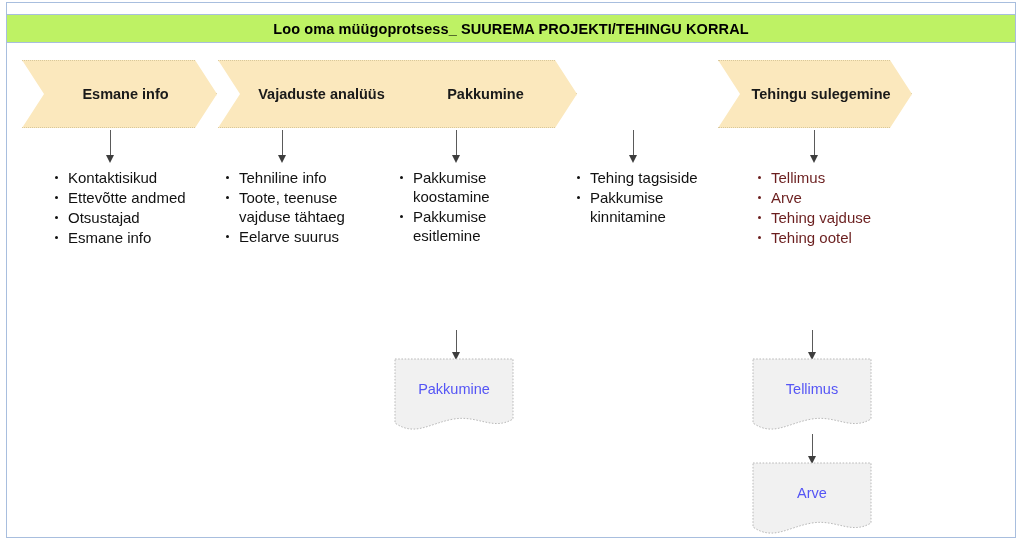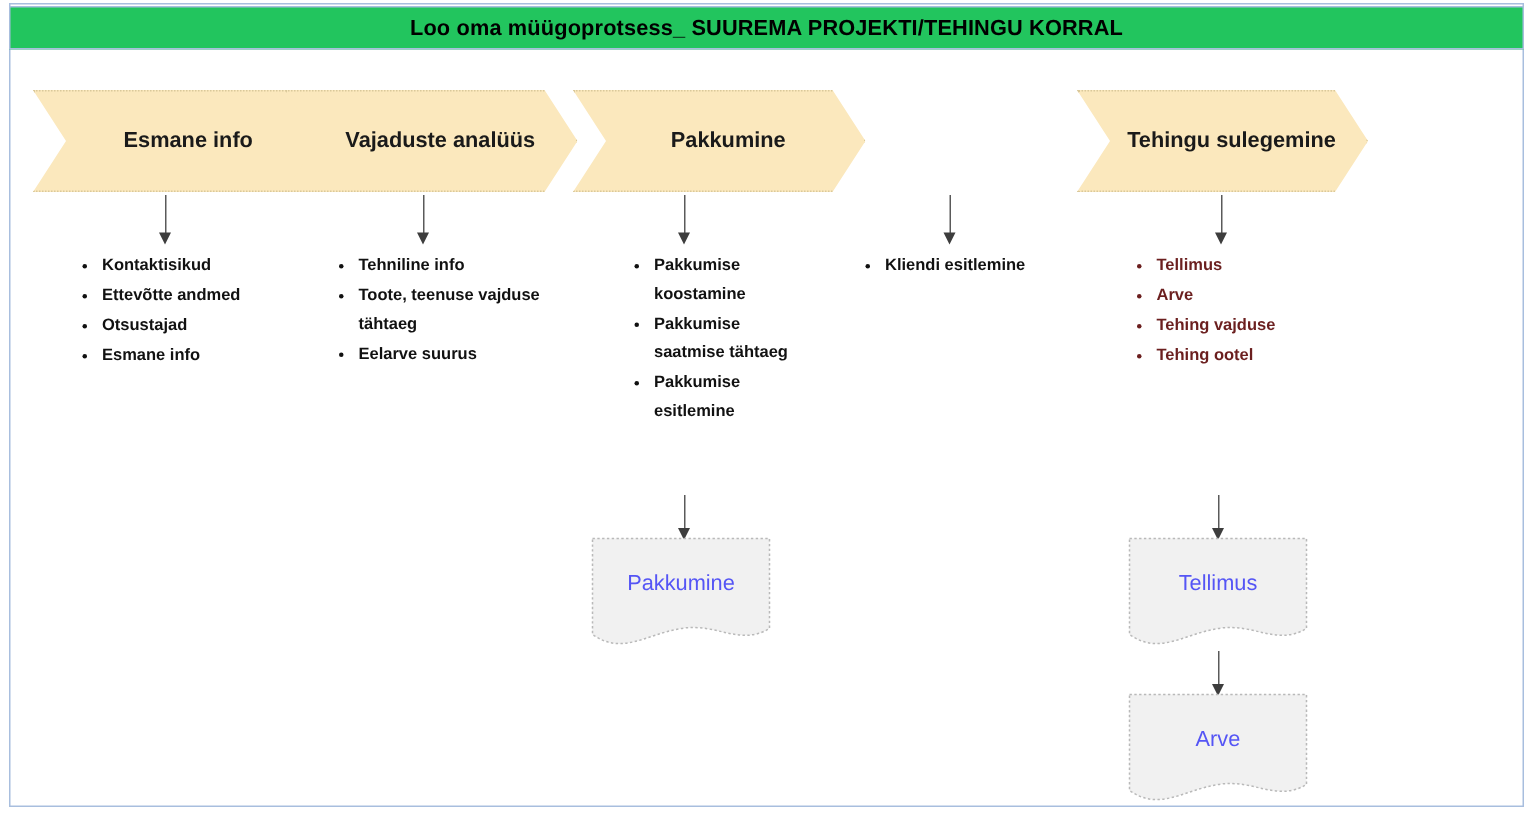--- a/index.html
+++ b/index.html
@@ -30,25 +30,25 @@
     height: 536px;
     border: 1px solid #a8bede;
     box-sizing: border-box;
     background: #ffffff;
   }
 
   
   .title-band {
     position: absolute;
     left: 6px;
-    top: 4px;
+    top: 14px;
     width: 1010px;
     height: 29px;
     box-sizing: border-box;
-    background: #22c55e;
+    background: #bef264;
     border: 1px solid #a8bede;
     display: flex;
     align-items: center;
     justify-content: center;
   }
   .title-text {
     font-size: 14.5px;
     font-weight: bold;
     color: #000000;
     letter-spacing: 0.1px;
@@ -112,22 +112,22 @@
     position: absolute;
     top: 168px;
   }
   .col ul {
     margin: 0;
     padding: 0 0 0 16px;
     list-style: none;
   }
   .col li {
     position: relative;
-    font-size: 11px;
-    font-weight: bold;
+    font-size: 15px;
+    font-weight: normal;
     line-height: 19px;
     color: #111111;
     margin-bottom: 1px;
     padding-left: 2px;
   }
   .col li::before {
     content: "";
     position: absolute;
     left: -11px;
     top: 8px;
@@ -163,21 +163,21 @@
   <div class="frame"></div>
 
   <div class="title-band">
     <div class="title-text">Loo oma müügoprotsess_ SUUREMA PROJEKTI/TEHINGU KORRAL</div>
   </div>
 
   <div class="chevrons">
     <div class="chev" style="left:0px; width:195px;">
       <span class="chev-label">Esmane info</span>
     </div>
-    <div class="chev" style="left:168px; width:195px;">
+    <div class="chev" style="left:196px; width:195px;">
       <span class="chev-label">Vajaduste analüüs</span>
     </div>
     <div class="chev" style="left:360px; width:195px;">
       <span class="chev-label">Pakkumine</span>
     </div>
     <div class="chev" style="left:696px; width:194px;">
       <span class="chev-label">Tehingu sulegemine</span>
     </div>
   </div>
 
@@ -212,31 +212,31 @@
   </div>
 
   <div class="col" style="left:221px; width:140px;">
     <ul>
       <li>Tehniline info</li>
       <li>Toote, teenuse vajduse tähtaeg</li>
       <li>Eelarve suurus</li>
     </ul>
   </div>
 
-  <div class="col" style="left:418px; width:125px;">
+  <div class="col" style="left:395px; width:125px;">
     <ul>
       <li>Pakkumise koostamine</li>
-      <li>Pakkumise saatmise tähtaeg</li>
       <li>Pakkumise esitlemine</li>
     </ul>
   </div>
 
   <div class="col" style="left:572px; width:150px;">
     <ul>
-      <li>Kliendi esitlemine</li>
+      <li>Tehing tagsiside</li>
+      <li>Pakkumise kinnitamine</li>
     </ul>
   </div>
 
   <div class="col accent" style="left:753px; width:170px;">
     <ul>
       <li>Tellimus</li>
       <li>Arve</li>
       <li>Tehing vajduse</li>
       <li>Tehing ootel</li>
     </ul>

